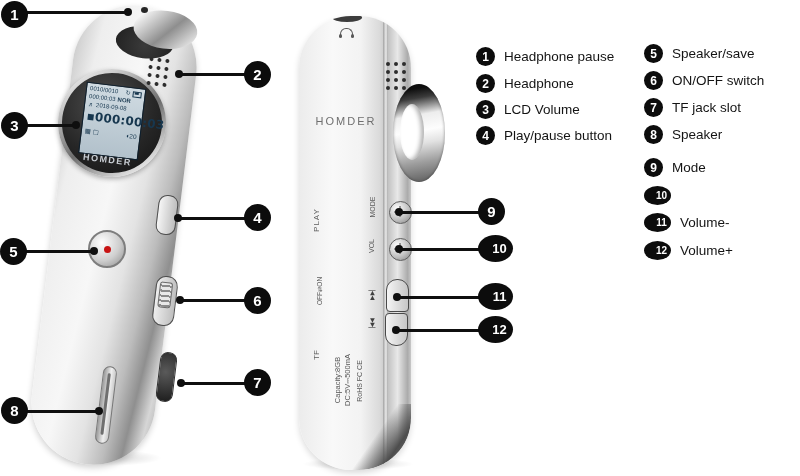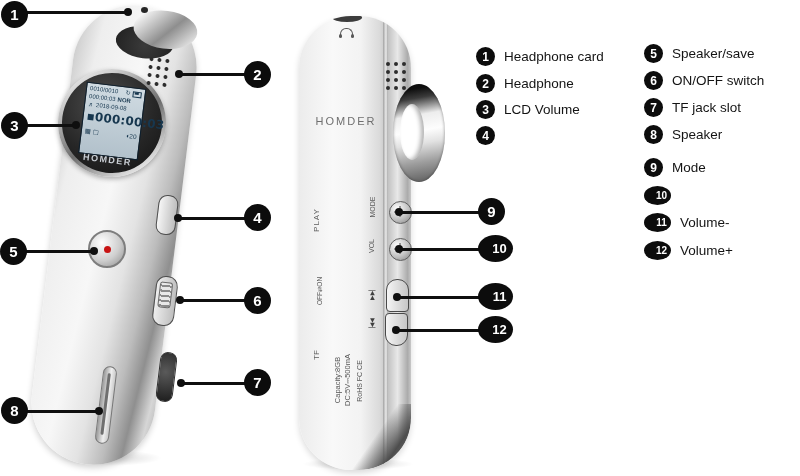--- a/index.html
+++ b/index.html
@@ -290,32 +290,33 @@
     <span class="cd k10d"></span>
   <span class="callout two k11">11</span>
   <span class="cl k11l"></span>
     <span class="cd k11d"></span>
   <span class="callout two k12">12</span>
   <span class="cl k12l"></span>
     <span class="cd k12d"></span>
 
   <div class="leg-item l1">
     <span class="leg-badge">1</span>
-    <span class="leg-label">Headphone card</span>
+    <span class="leg-label">Headphone pause</span>
   </div>
   <div class="leg-item l2">
     <span class="leg-badge">2</span>
     <span class="leg-label">Headphone</span>
   </div>
   <div class="leg-item l3">
     <span class="leg-badge">3</span>
     <span class="leg-label">LCD Volume</span>
   </div>
   <div class="leg-item l4">
     <span class="leg-badge">4</span>
+    <span class="leg-label">Play/pause button</span>
   </div>
   <div class="leg-item l5">
     <span class="leg-badge">5</span>
     <span class="leg-label">Speaker/save</span>
   </div>
   <div class="leg-item l6">
     <span class="leg-badge">6</span>
     <span class="leg-label">ON/OFF switch</span>
   </div>
   <div class="leg-item l7">

